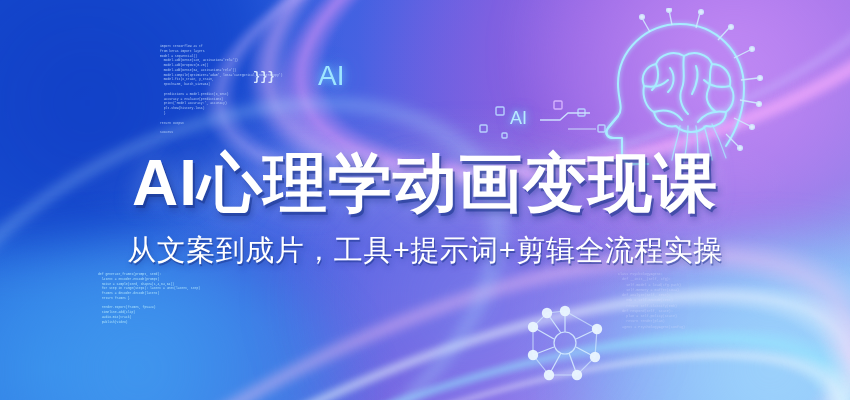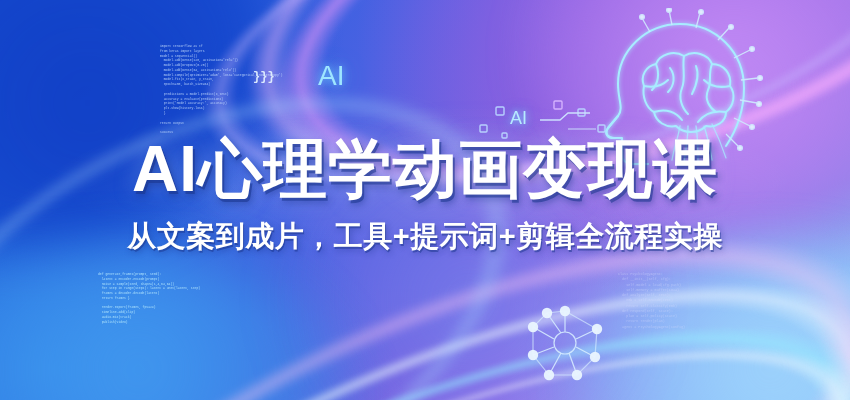--- a/index.html
+++ b/index.html
@@ -73,28 +73,28 @@
     text-shadow:0 0 6px rgba(130,220,255,0.9),0 0 14px rgba(90,190,255,0.6);}
 
   .circuit{position:absolute;left:478px;top:95px;pointer-events:none;}
   .netgraph{position:absolute;left:505px;top:295px;pointer-events:none;}
   .headfig{position:absolute;left:588px;top:8px;pointer-events:none;}
 
   
   .textwrap{position:absolute;left:0;right:0;top:135px;text-align:center;}
   .title{
     font-size:64px;font-weight:bold;color:#ffffff;letter-spacing:1px;line-height:1;
-    margin:2px;
+    margin:16px;
     text-shadow:
       2px 3px 0 rgba(26,52,140,0.55),
       3px 5px 7px rgba(20,45,130,0.45),
       0 0 22px rgba(180,215,255,0.35);
   }
   .subtitle{
-    margin:16px 0 0 0;font-size:29px;font-weight:bold;color:#ffffff;letter-spacing:0.5px;
+    margin:16px 0 0 0;font-size:29px;font-weight:normal;color:#ffffff;letter-spacing:0.5px;
     text-shadow:
       1px 2px 0 rgba(26,52,140,0.50),
       2px 3px 6px rgba(20,45,130,0.40);
   }
   .glow-behind{position:absolute;left:50%;top:180px;transform:translate(-50%,-50%);
     width:760px;height:150px;border-radius:50%;pointer-events:none;
     background:radial-gradient(ellipse at 50% 50%, rgba(255,255,255,0.10) 0%, rgba(255,255,255,0.0) 70%);}
 </style>
 </head>
 <body>

